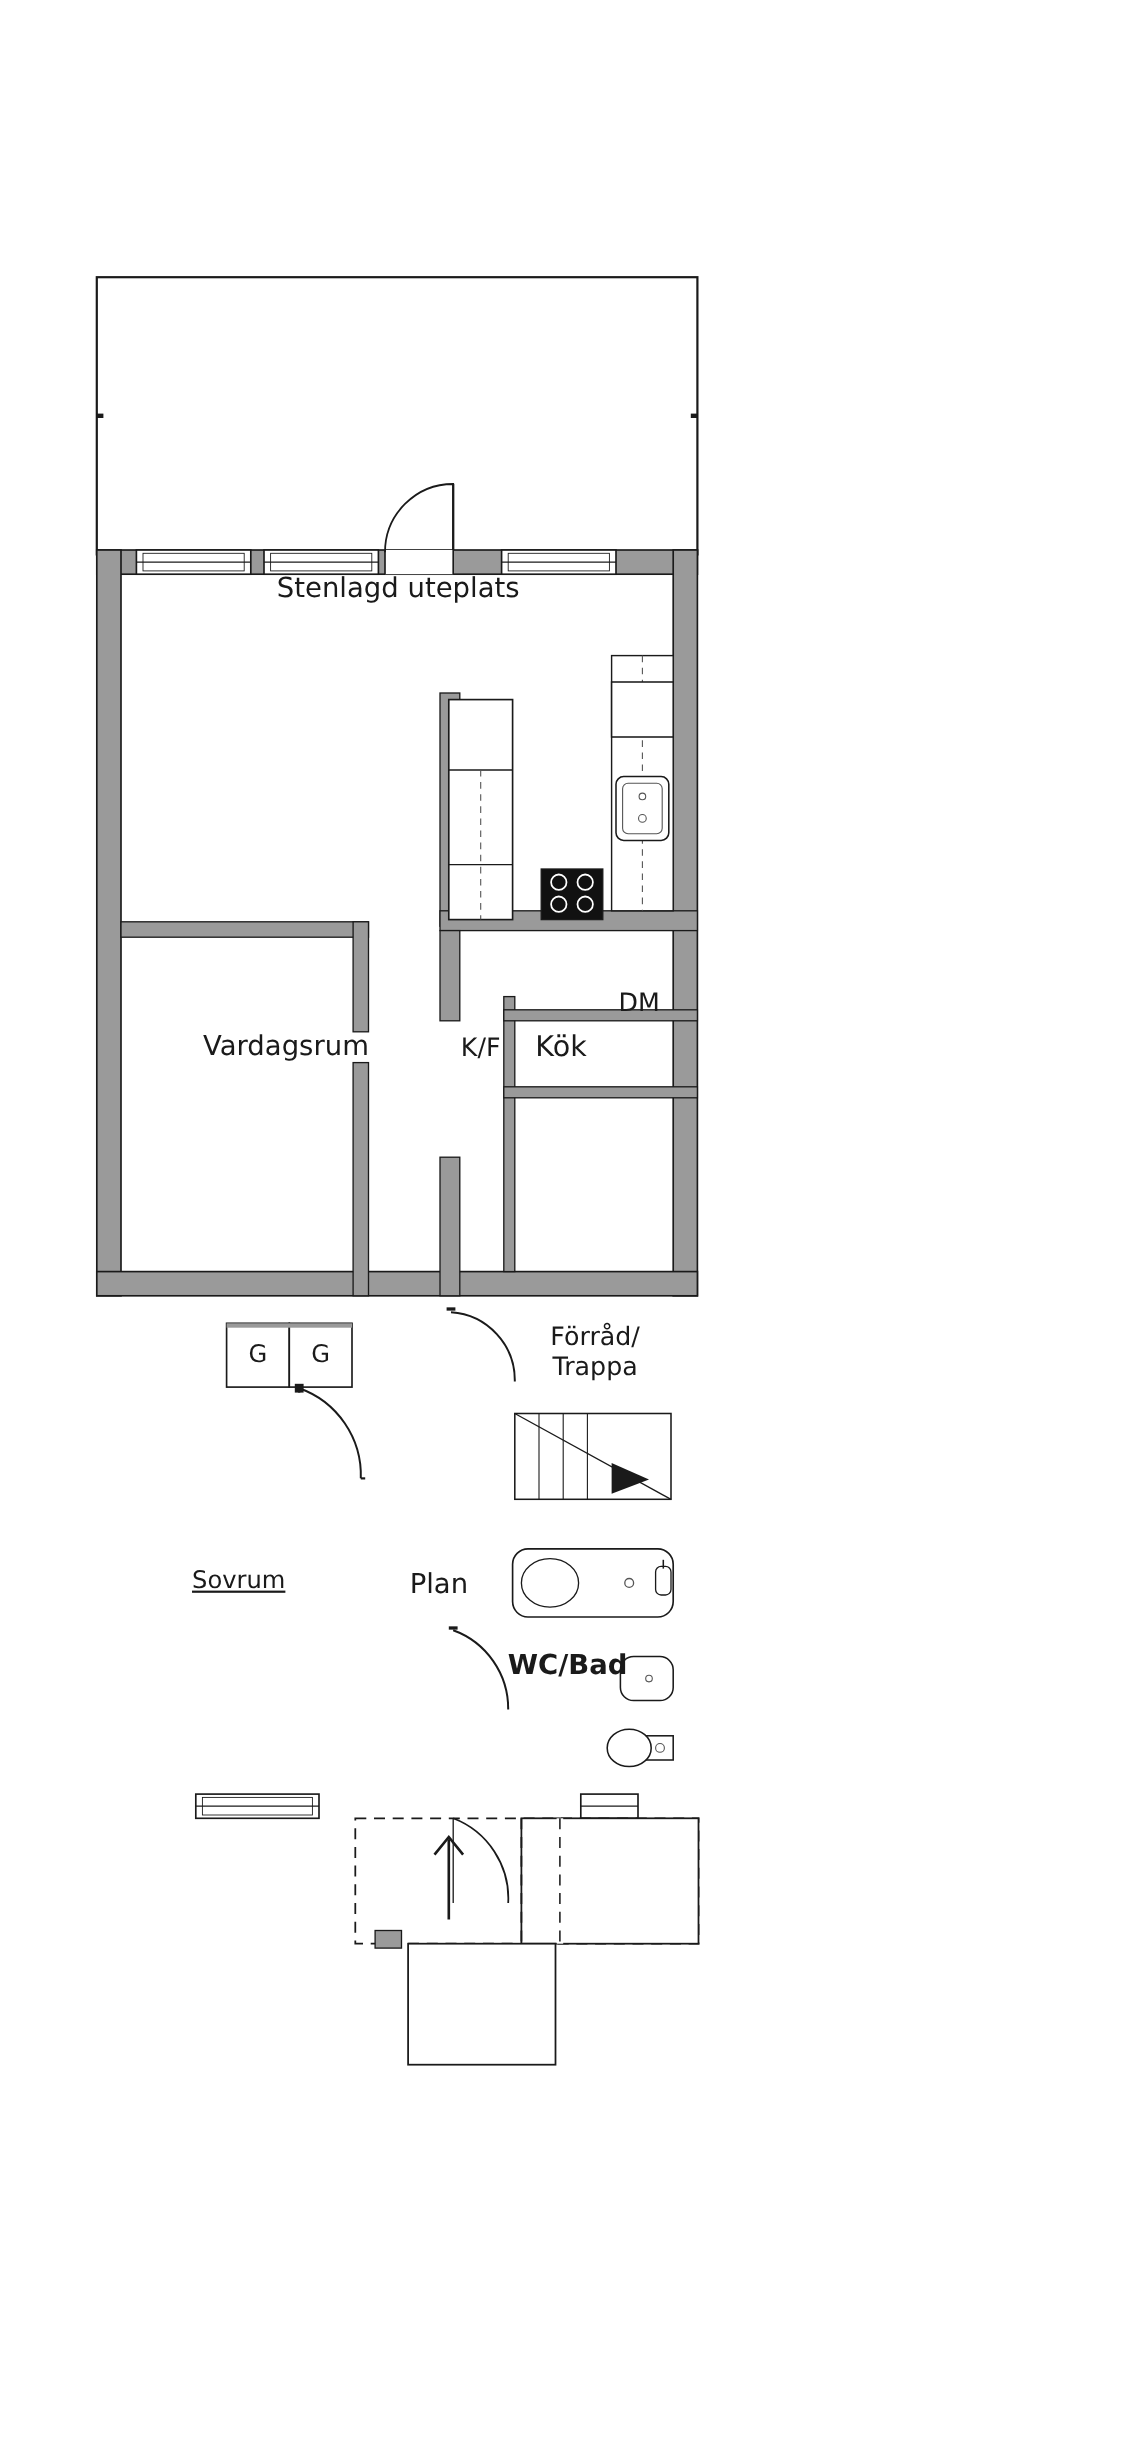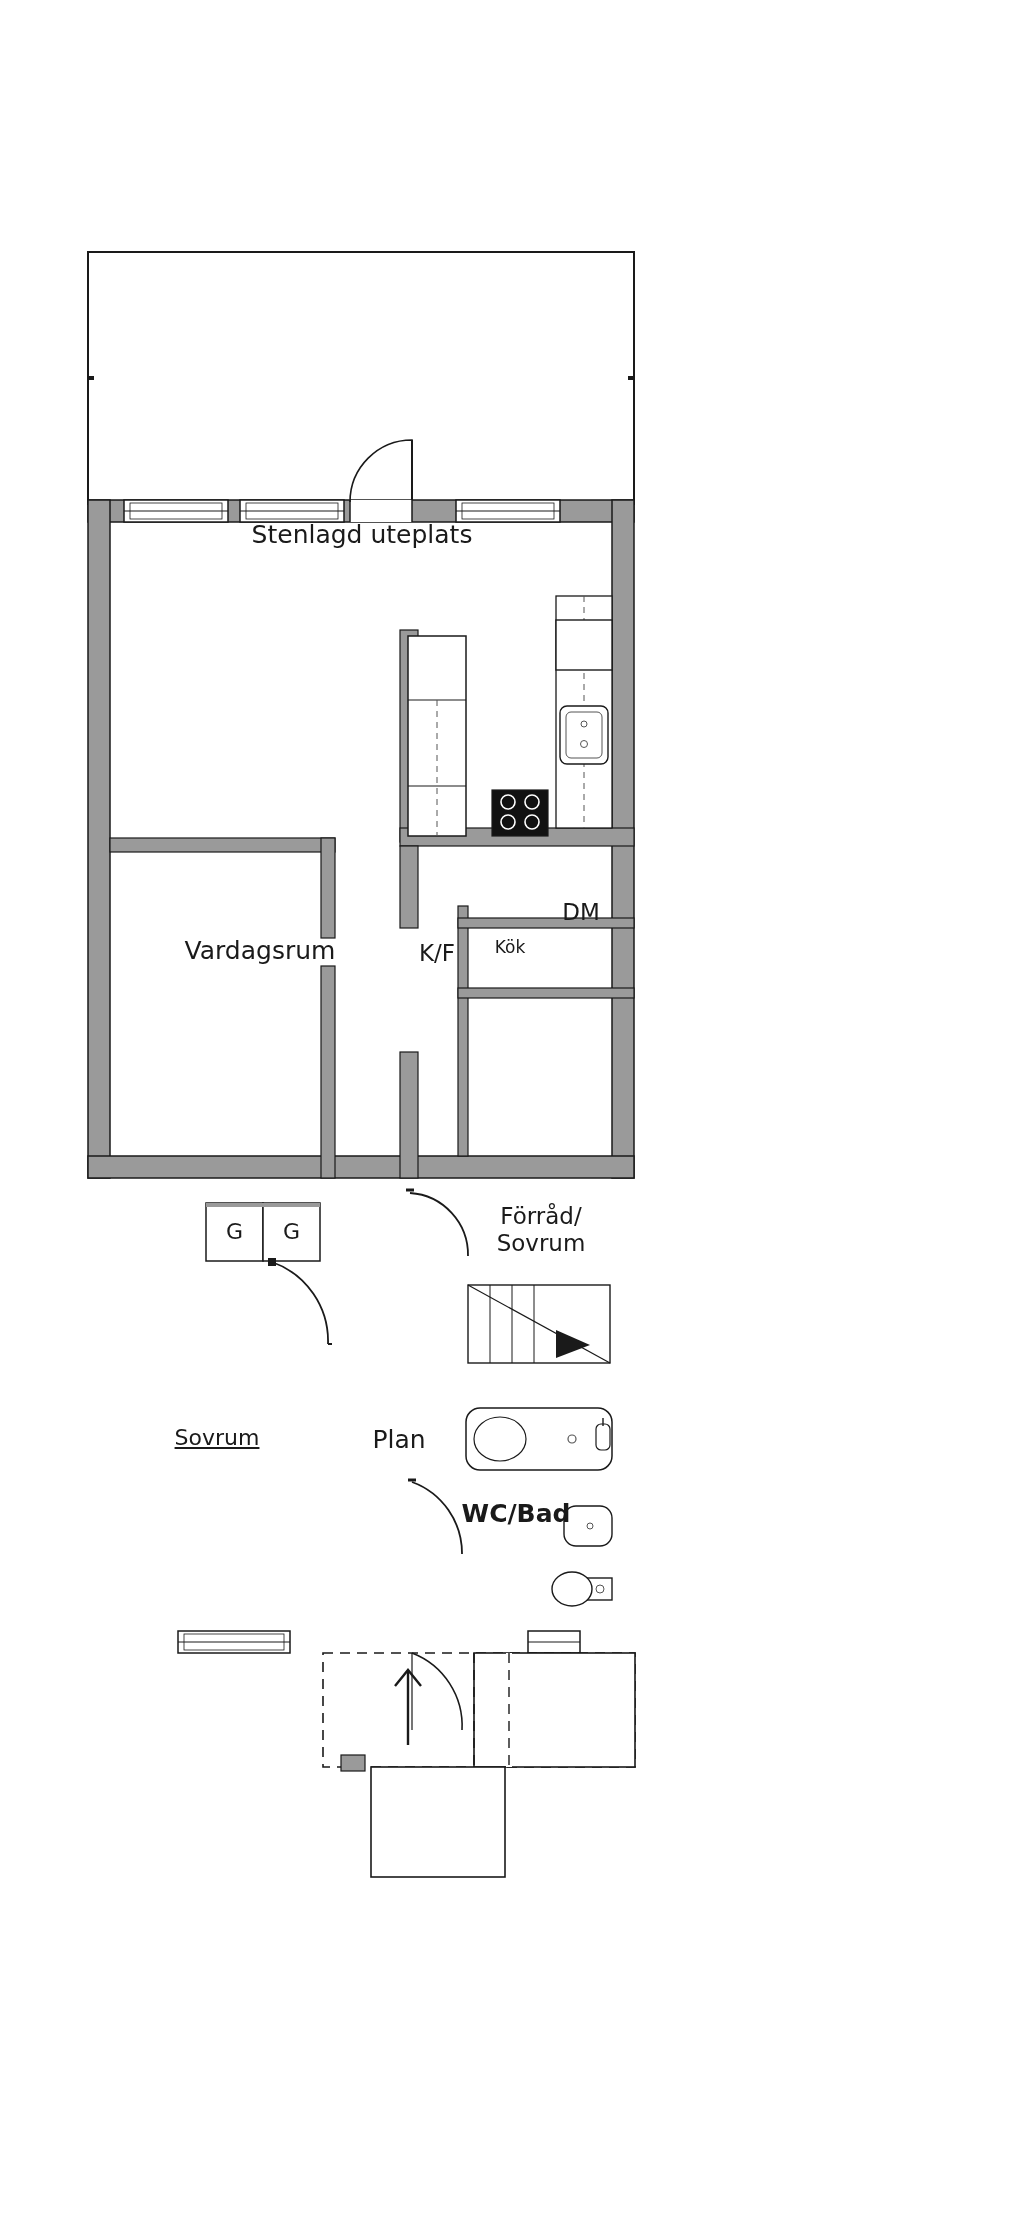--- a/index.html
+++ b/index.html
@@ -214,28 +214,28 @@
         <polyline points="395,1686 408,1670 421,1686" fill="none" stroke="#1a1a1a" stroke-width="2.4"></polyline>
       </g>
     </g>
 
   </svg>
 
   <div class="room-label" style="left:162px; top:520px; width:400px; font-size:25px;">Stenlagd uteplats</div>
 
   <div class="room-label" style="left:130px; top:936px; width:260px; font-size:25px;">Vardagsrum</div>
 
-  <div class="room-label" style="left:450px; top:937px; width:120px; font-size:17px;">Kök</div>
+  <div class="room-label" style="left:450px; top:937px; width:120px; font-size:26px;">Kök</div>
 
   <div class="room-label" style="left:392px; top:940px; width:90px; font-size:23px;text-align:center;">K/F</div>
 
   <div class="room-label" style="left:541px; top:899px; width:80px; font-size:23px;text-align:center;">DM</div>
 
   <div class="room-label" style="left:466px; top:1203px; width:150px; font-size:23px;">Förråd/
-Sovrum</div>
+Trappa</div>
 
   <div class="room-label" style="left:206px; top:1219px; width:57px; font-size:22px;">G</div>
 
   <div class="room-label" style="left:263px; top:1219px; width:57px; font-size:22px;">G</div>
 
   <div class="room-label" style="left:117px; top:1425px; width:200px; font-size:22px;text-decoration:underline;">Sovrum</div>
 
   <div class="room-label" style="left:339px; top:1425px; width:120px; font-size:25px;">Plan</div>
 
   <div class="room-label" style="left:426px; top:1499px; width:180px; font-size:25px;font-weight:bold;">WC/Bad</div>

